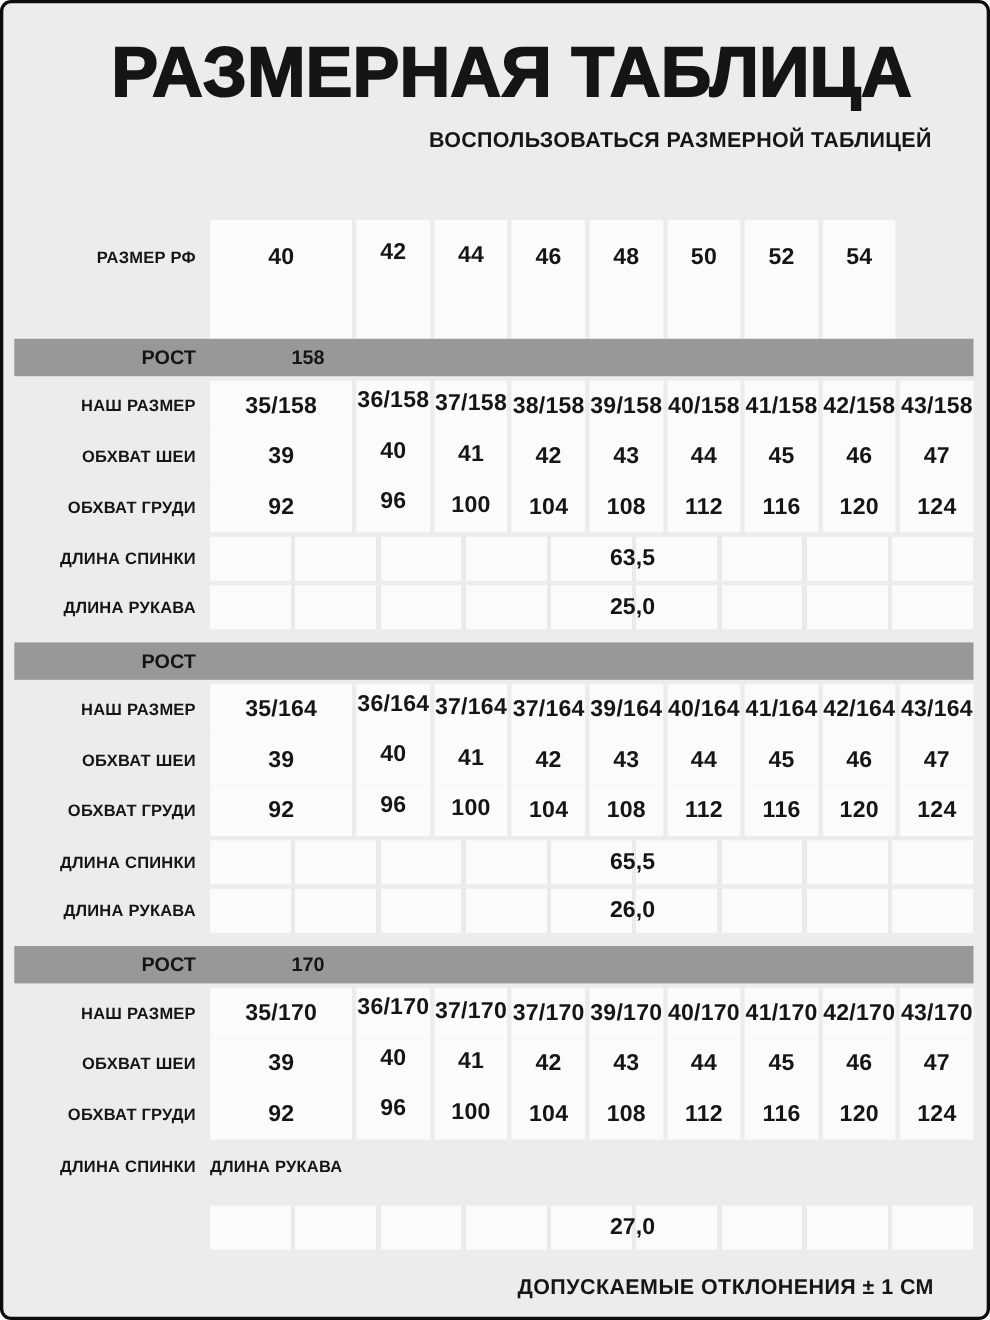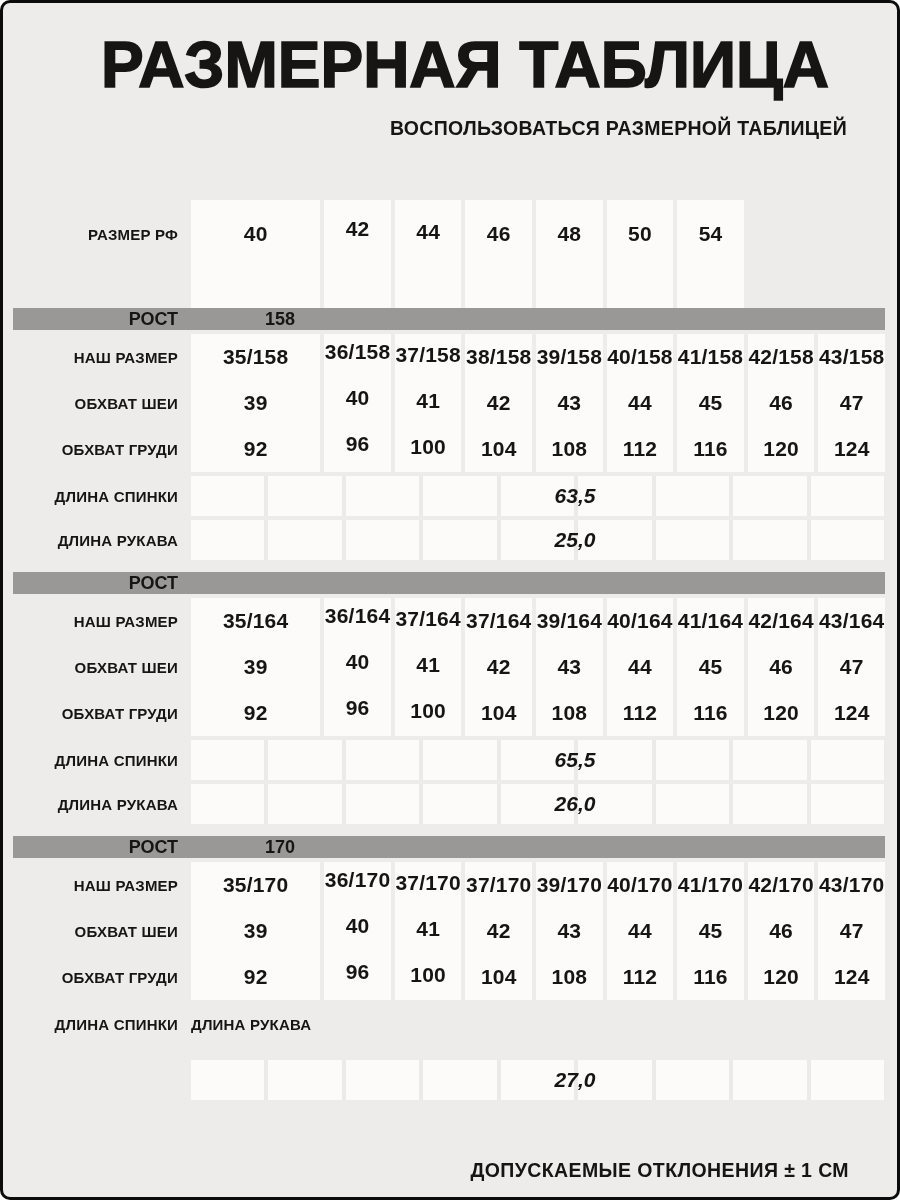--- a/index.html
+++ b/index.html
@@ -45,37 +45,37 @@
   .cell{
     background:var(--cell);
     display:flex;align-items:center;justify-content:center;
     font-size:21px;letter-spacing:0.2px;
   }
   .header-label{height:108px;align-items:flex-start;padding-top:26px;}
   .header-cell{height:108px;align-items:flex-start;padding-top:22px;}
   .data-label{height:46px;}
   .data-cell{height:46px;}
   .band{
-    grid-column:1/-1;height:22px;margin-bottom:4px;
+    grid-column:1/-1;height:34px;margin-bottom:4px;
     background:var(--band);
     display:flex;align-items:center;font-size:18px;
   }
   .band-label{width:174px;text-align:right;padding-right:9px;}
   .band-value{flex:1;text-align:left;padding-left:78px;}
   .merged-label{height:40px;margin-top:4px;}
   .cell-merged{
     grid-column:2/-1;height:40px;margin-top:4px;
     background-color:var(--cell);
     background-image:repeating-linear-gradient(to right,
       transparent 0px,transparent 73.5px,
       rgba(160,158,155,0.18) 73.5px,rgba(160,158,155,0.18) 77.5px);
     display:flex;align-items:center;justify-content:center;
     font-size:21px;
   }
-  .cell-merged .mv{transform:translateX(37px);font-style:italic;}
+  .cell-merged .mv{transform:translateX(37px);}
   .cell-merged.last,.merged-label.last{margin-bottom:12px;}
   .up1 .v{position:relative;top:-5px;}
   .up2 .v{position:relative;top:-2px;}
   .footer{
     position:absolute;right:48px;bottom:15px;
     font-size:19.5px;letter-spacing:0.4px;white-space:nowrap;
   }
 </style>
 </head>
 <body>
@@ -100,20 +100,23 @@
       <div class="cell header-cell">
         <span class="v">46</span>
       </div>
       <div class="cell header-cell">
         <span class="v">48</span>
       </div>
       <div class="cell header-cell">
         <span class="v">50</span>
       </div>
       <div class="cell header-cell">
+        <span class="v">52</span>
+      </div>
+      <div class="cell header-cell">
         <span class="v">54</span>
       </div>
       <div class="band">
         <div class="band-label">РОСТ</div>
         <div class="band-value">158</div>
       </div>
       <div class="row-label data-label">НАШ РАЗМЕР</div>
       <div class="cell data-cell">
         <span class="v">35/158</span>
       </div>

